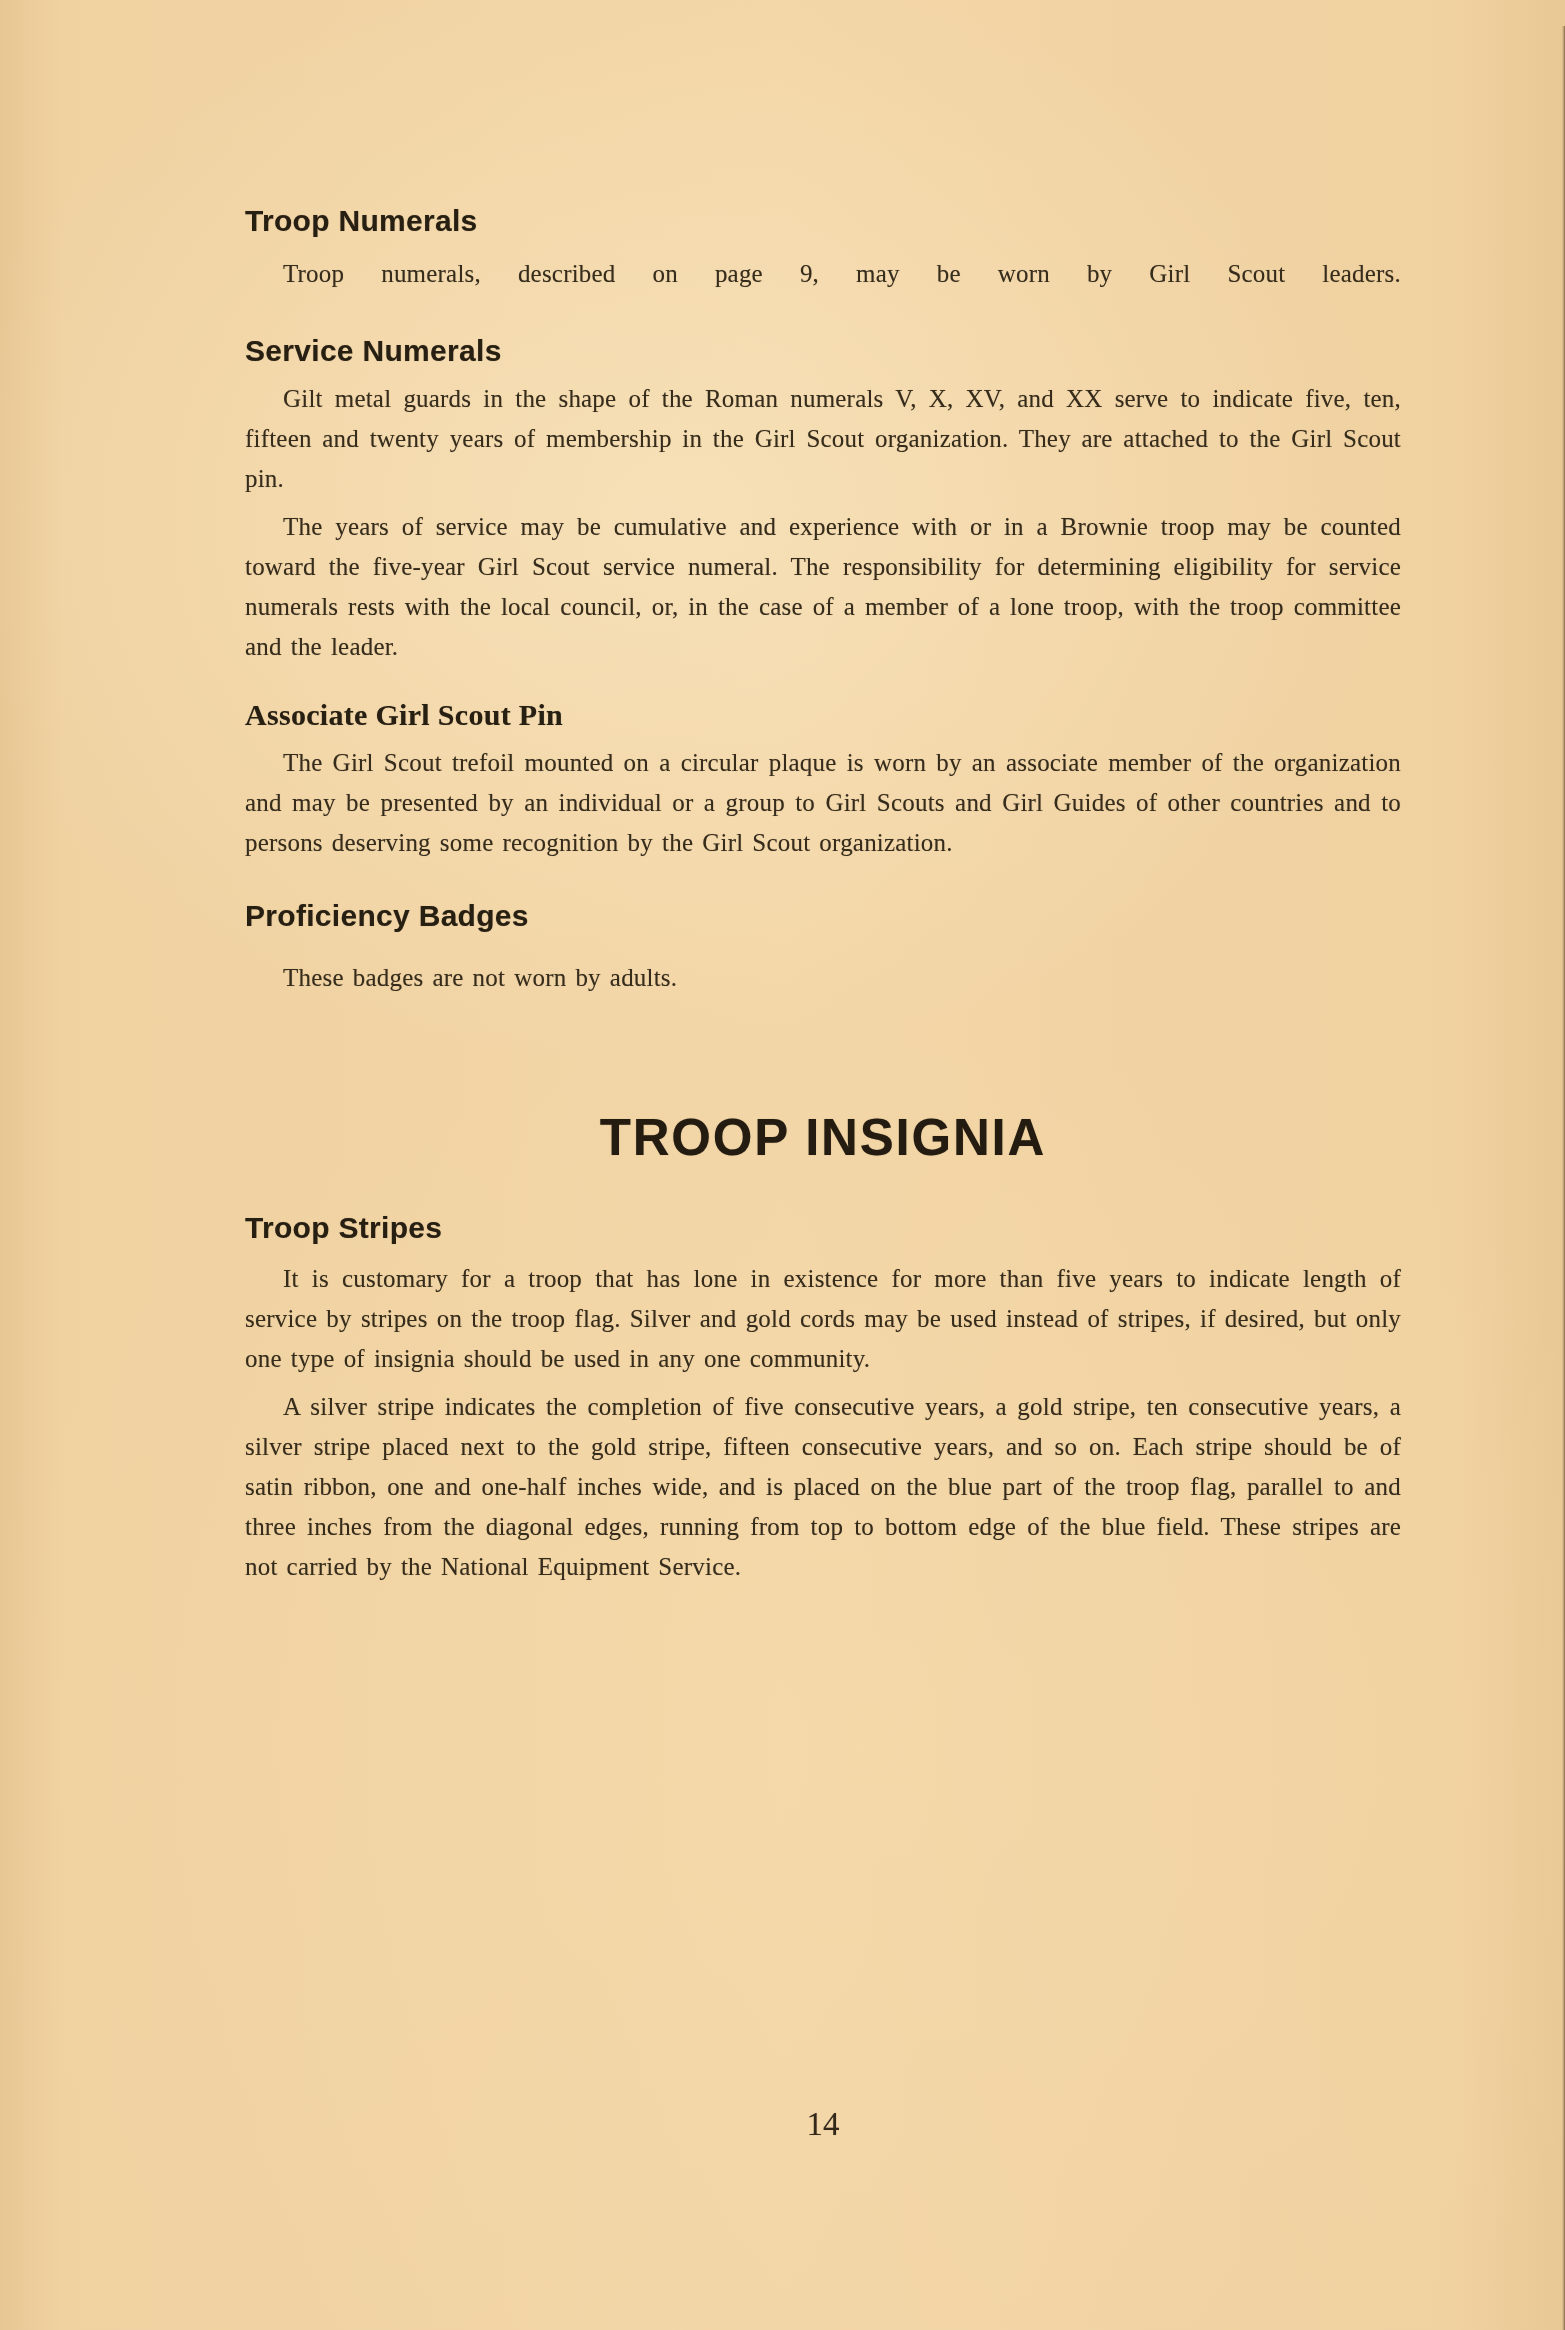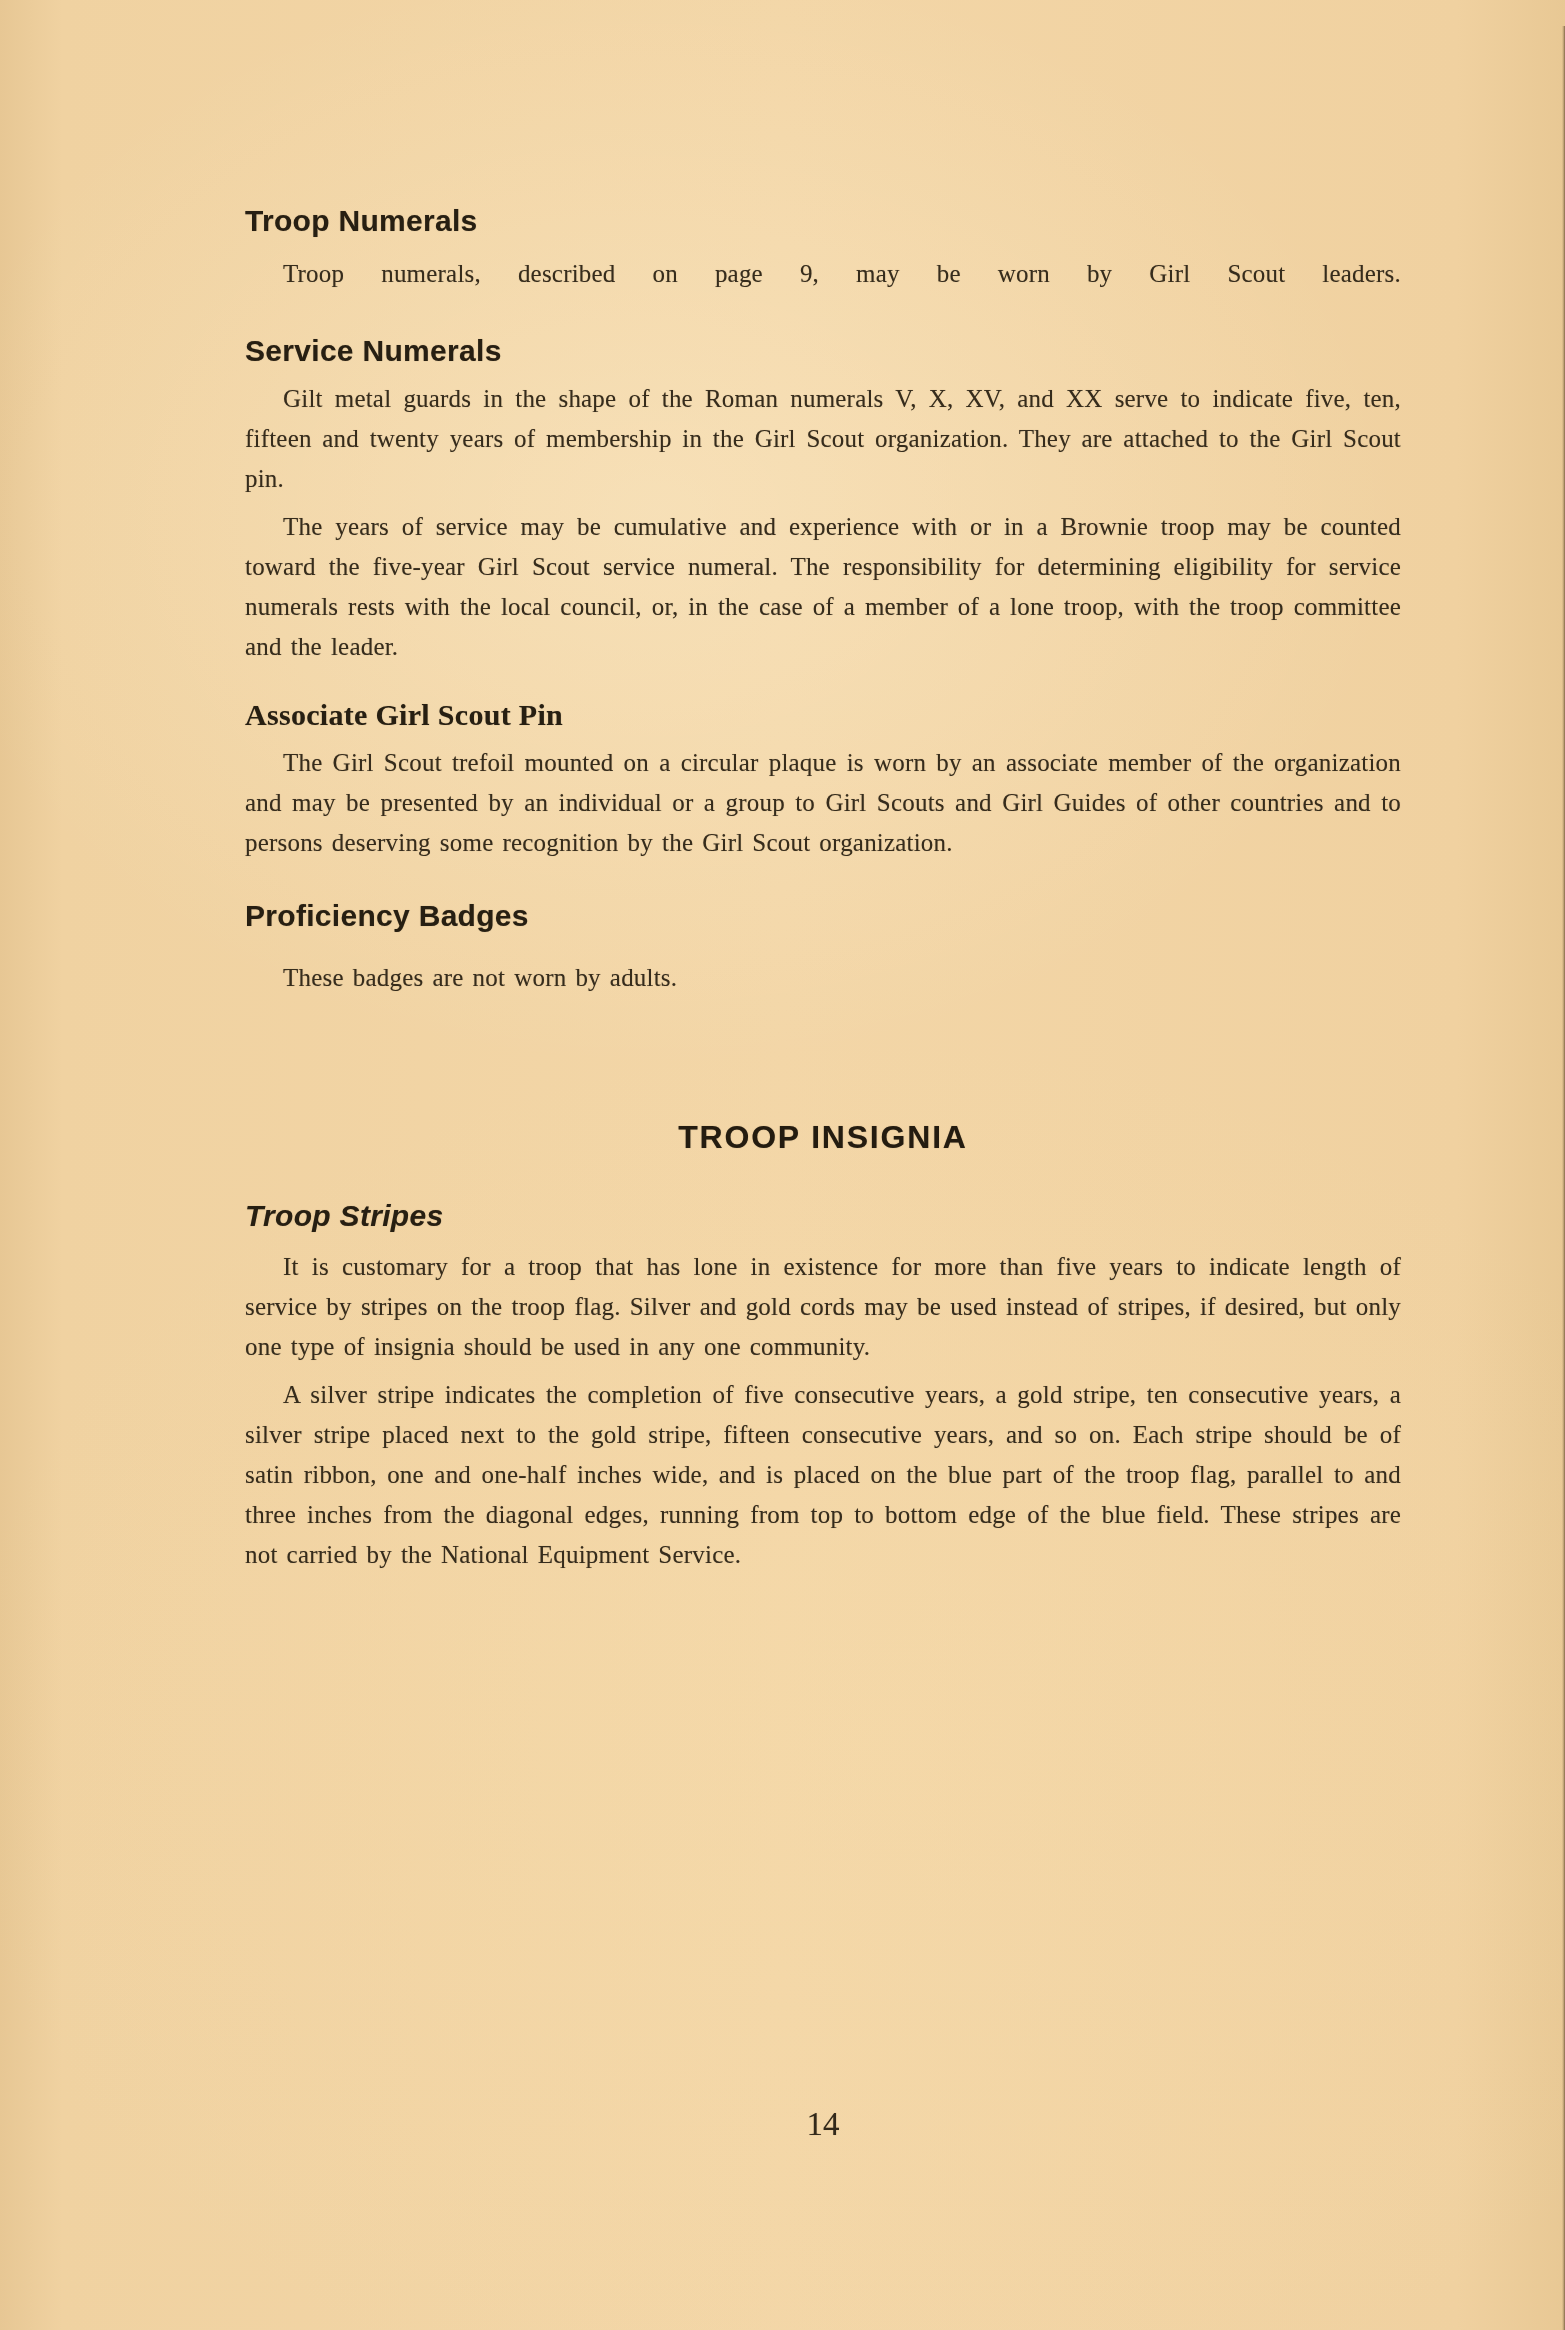--- a/index.html
+++ b/index.html
@@ -58,41 +58,41 @@
     text-indent: 38px;
     word-spacing: 2.6px;
     letter-spacing: 0.2px;
     color: #362c1c;
     text-shadow: 0 0 0.9px rgba(55,44,26,0.30);
   }
   p.fill { text-align-last: justify; }
   .main-title {
     font-family: "Liberation Sans", sans-serif;
     font-weight: 700;
-    font-size: 32px;
+    font-size: 51px;
     line-height: 53px;
     letter-spacing: 1.8px;
     text-align: center;
     color: #241c10;
     margin: 0;
     text-shadow: 0 0 0.9px rgba(40,30,15,0.4);
   }
   
   #s1h  { margin-top: 201px; }
   #s1p0 { margin-top: 14px; }
   #s2h  { margin-top: 37px; }
   #s2p0 { margin-top: 8.8px; }
   #s2p1 { margin-top: 8px; }
   #s2p2 { margin-top: 8px; }
   #s3h  { margin-top: 28px; font-family: Liberation Serif, serif; }
   #s3p0 { margin-top: 8.8px; }
   #s4h  { margin-top: 33px; }
   #s4p0 { margin-top: 23px; }
   #title { margin-top: 113px; }
-  #s5h  { margin-top: 32px; font-style: italic; }
+  #s5h  { margin-top: 44px; }
   #s5p0 { margin-top: 12.3px; }
   #s5p1 { margin-top: 8px; }
   .page-number {
     position: absolute;
     left: 245px;
     width: 1156px;
     top: 2106px;
     text-align: center;
     font-size: 33px;
     color: #33291a;

